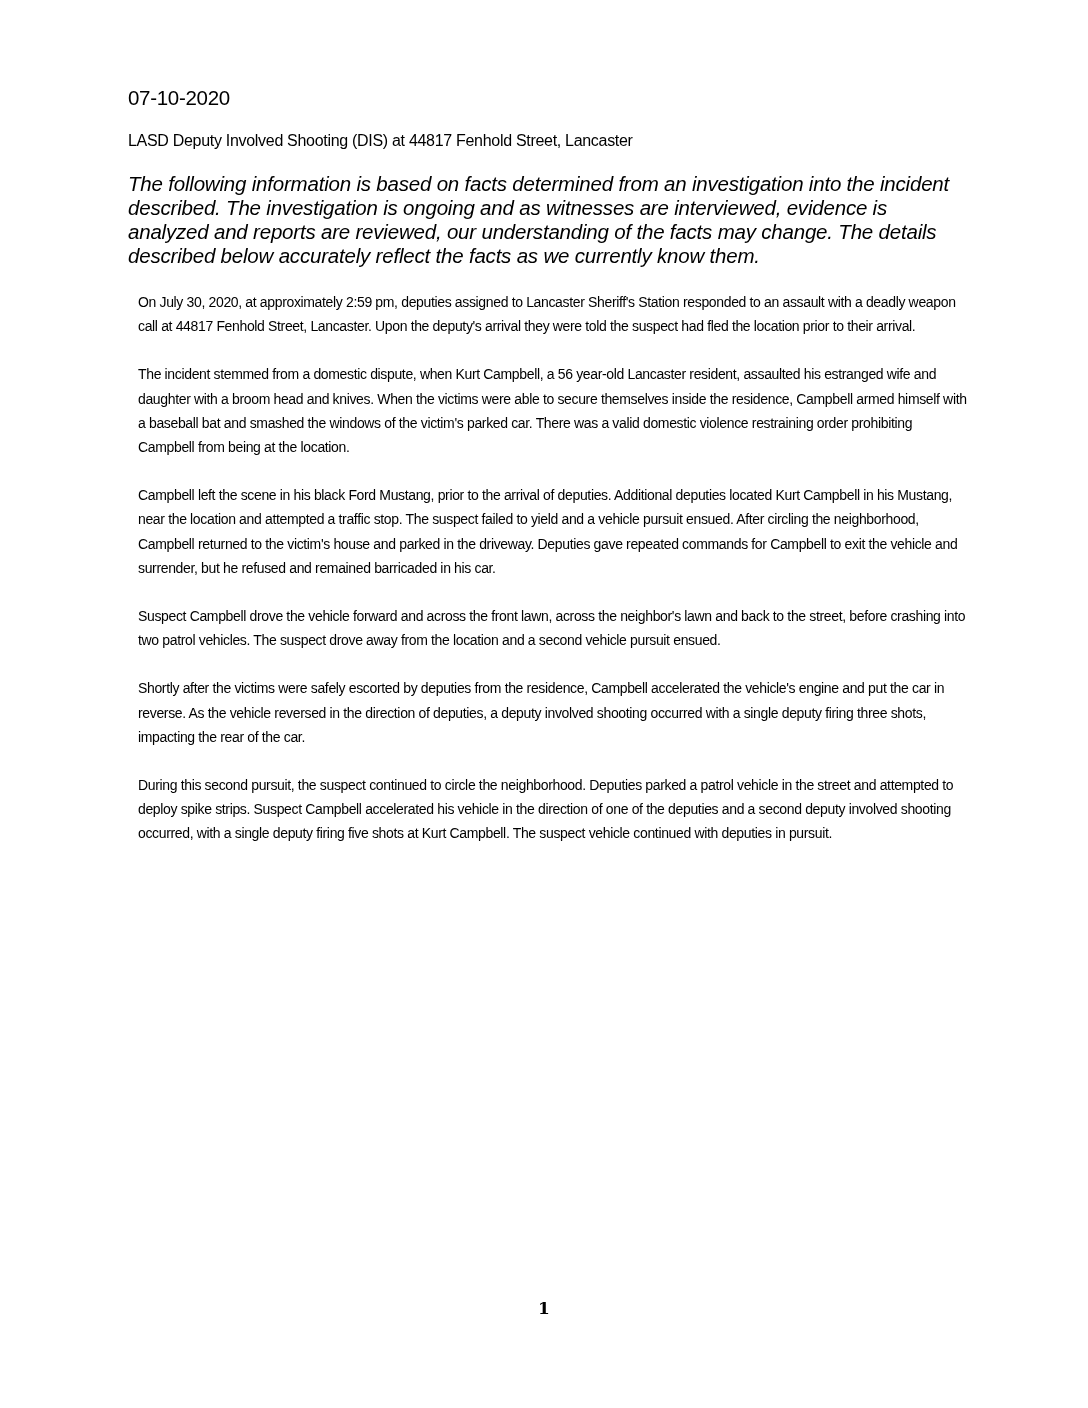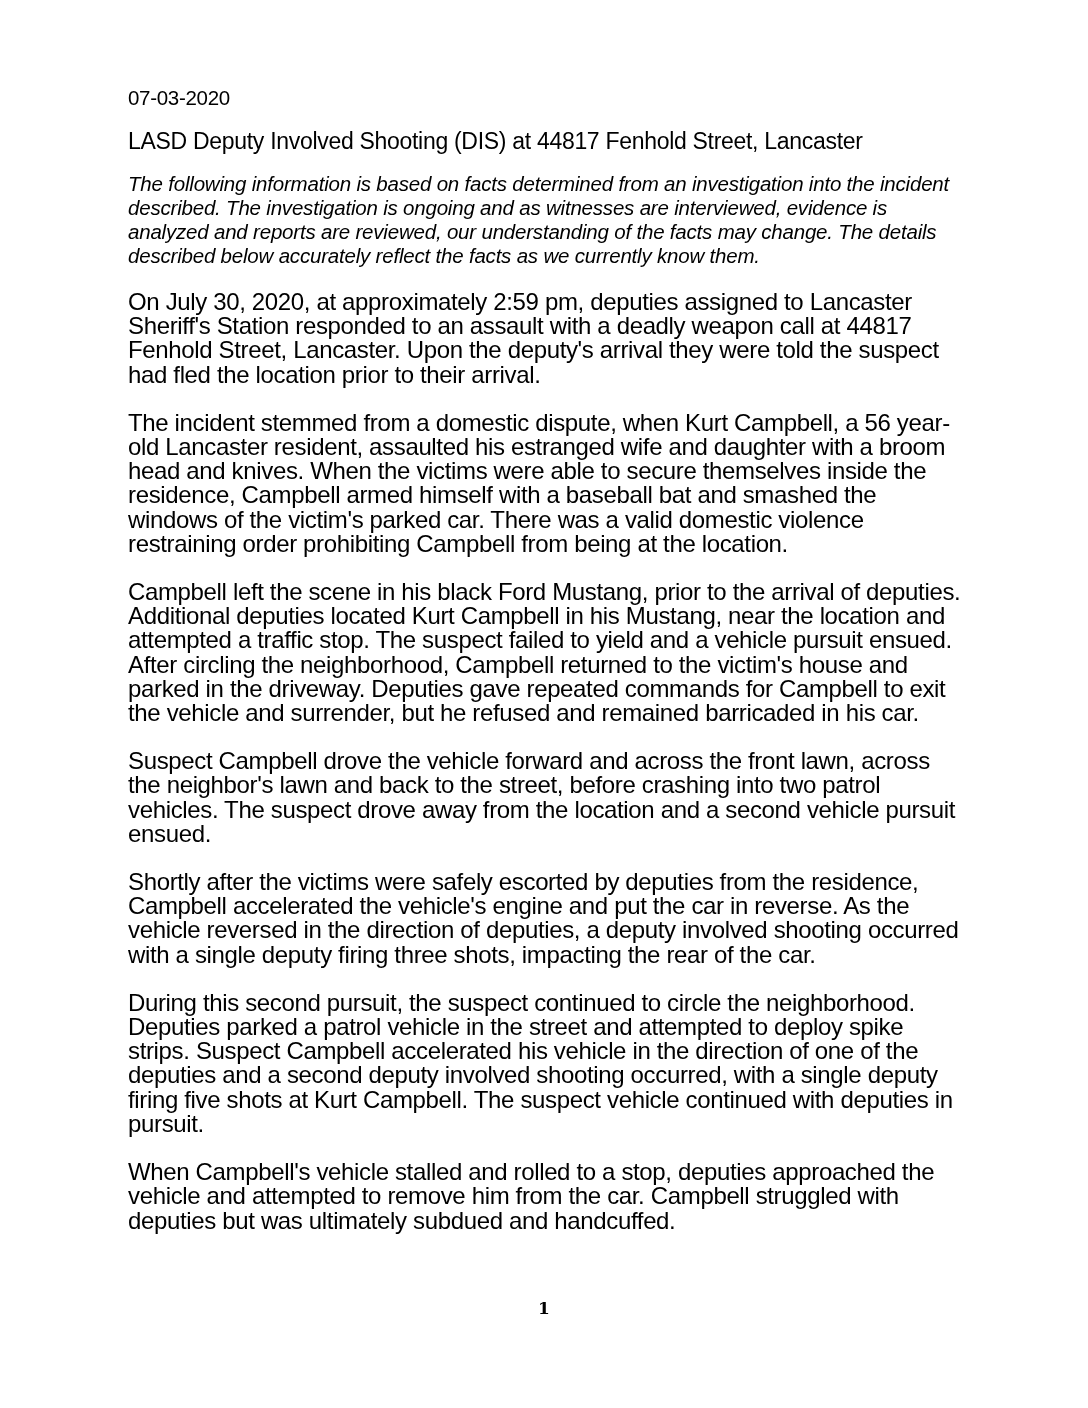--- a/index.html
+++ b/index.html
@@ -21,59 +21,58 @@
       top: 86px;
       width: 840px;
     }
     .date {
       font-size: 20.5px;
       line-height: 24px;
       margin: 0 0 19px 0;
       letter-spacing: -0.3px;
     }
     .title {
-      font-size: 23px;
+      font-size: 16px;
       line-height: 24px;
       margin: 0 0 19px 0;
       letter-spacing: -0.3px;
     }
     .disclaimer {
       font-size: 20.5px;
       line-height: 24px;
       font-weight: normal;
       font-style: italic;
       margin: 0 0 22px 0;
       letter-spacing: -0.2px;
     }
     .para {
-      font-size: 24px;
+      font-size: 14px;
       line-height: 24.2px;
-      margin: 0 0 24px 0;
+      margin: 0 0 24px 10px;
       letter-spacing: -0.35px;
     }
     .page-number {
       position: absolute;
       left: 0;
       width: 1088px;
       top: 1298px;
       text-align: center;
       font-family: "DejaVu Serif", serif;
       font-weight: bold;
       font-size: 17px;
     }
   </style>
 </head>
 <body>
 
 <div class="page">
-  <p class="date">07-03-2020</p>
+  <p class="date">07-10-2020</p>
   <p class="title">LASD Deputy Involved Shooting (DIS) at 44817 Fenhold Street, Lancaster</p>
   <p class="disclaimer">The following information is based on facts determined from an investigation into the incident described.  The investigation is ongoing and as witnesses are interviewed, evidence is analyzed and reports are reviewed, our understanding of the facts may change.  The details described below accurately reflect the facts as we currently know them.</p>
   <p class="para">On July 30, 2020, at approximately 2:59 pm, deputies assigned to Lancaster Sheriff's Station responded to an assault with a deadly weapon call at 44817 Fenhold Street, Lancaster.  Upon the deputy's arrival they were told the suspect had fled the location prior to their arrival.</p>
   <p class="para">The incident stemmed from a domestic dispute, when Kurt Campbell, a 56 year-old Lancaster resident, assaulted his estranged wife and daughter with a broom head and knives.  When the victims were able to secure themselves inside the residence, Campbell armed himself with a baseball bat and smashed the windows of the victim's parked car.  There was a valid domestic violence restraining order prohibiting Campbell from being at the location.</p>
   <p class="para">Campbell left the scene in his black Ford Mustang, prior to the arrival of deputies. Additional deputies located Kurt Campbell in his Mustang, near the location and attempted a traffic stop.  The suspect failed to yield and a vehicle pursuit ensued.  After circling the neighborhood, Campbell returned to the victim's house and parked in the driveway.  Deputies gave repeated commands for Campbell to exit the vehicle and surrender, but he refused and remained barricaded in his car.</p>
   <p class="para">Suspect Campbell drove the vehicle forward and across the front lawn, across the neighbor's lawn and back to the street, before crashing into two patrol vehicles.  The suspect drove away from the location and a second vehicle pursuit ensued.</p>
   <p class="para">Shortly after the victims were safely escorted by deputies from the residence, Campbell accelerated the vehicle's engine and put the car in reverse.  As the vehicle reversed in the direction of deputies, a deputy involved shooting occurred with a single deputy firing three shots, impacting the rear of the car.</p>
   <p class="para">During this second pursuit, the suspect continued to circle the neighborhood.  Deputies parked a patrol vehicle in the street and attempted to deploy spike strips.  Suspect Campbell accelerated his vehicle in the direction of one of the deputies and a second deputy involved shooting occurred, with a single deputy firing five shots at Kurt Campbell.  The suspect vehicle continued with deputies in pursuit.</p>
-  <p class="para">When Campbell's vehicle stalled and rolled to a stop, deputies approached the vehicle and attempted to remove him from the car.  Campbell struggled with deputies but was ultimately subdued and handcuffed.</p>
 </div>
 
 <div class="page-number">1</div>
 
 </body></html>

